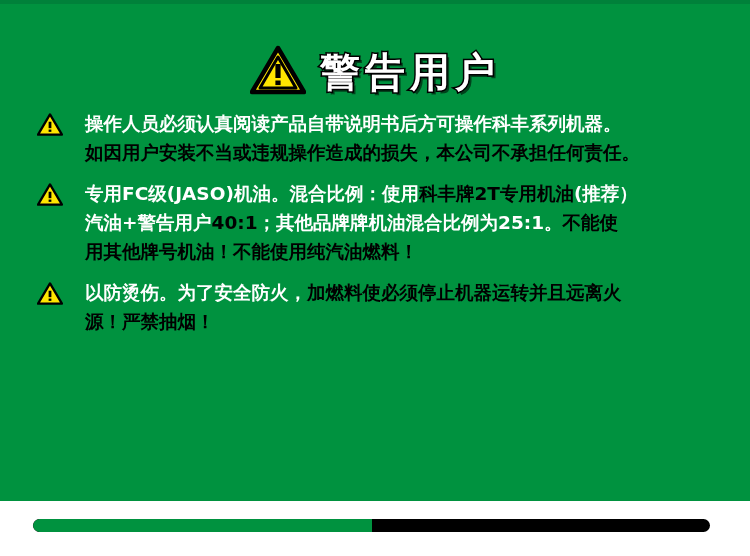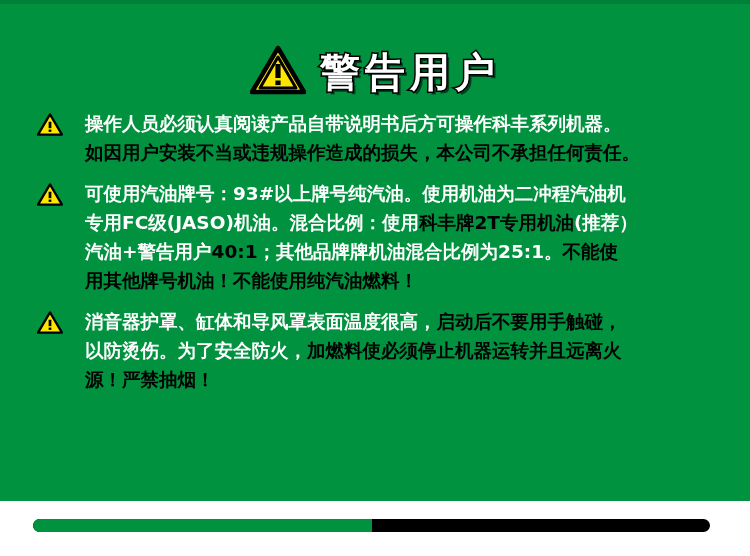--- a/index.html
+++ b/index.html
@@ -163,38 +163,36 @@
 
       <div class="item">
         <span class="item-icon">
           <svg width="26" height="23" viewBox="0 0 56 50" aria-hidden="true">
             <polygon points="28,3 54,47 2,47" fill="#ffe600" stroke="#000000" stroke-width="5" stroke-linejoin="round"></polygon>
             <rect x="25" y="19" width="6" height="14" fill="#000000"></rect>
             <rect x="25" y="36" width="6" height="5" fill="#000000"></rect>
           </svg>
         </span>
         <div class="item-body">
-          <div class="line"><span class="w">可使用汽油牌号：93#以上牌号纯汽油。使用机油为二冲程汽油机</span></div>
           <div class="line"><span class="w">专用FC级(JASO)机油。混合比例：使用</span><span class="y">科丰牌2T专用机油</span><span class="w">(推荐）</span></div>
           <div class="line"><span class="w">汽油+警告用户</span><span class="y">40:1</span><span class="w">；其他品牌牌机油混合比例为25:1。</span><span class="y">不能使</span></div>
           <div class="line"><span class="y">用其他牌号机油！不能使用纯汽油燃料！</span></div>
         </div>
       </div>
 
 
       <div class="item">
         <span class="item-icon">
           <svg width="26" height="23" viewBox="0 0 56 50" aria-hidden="true">
             <polygon points="28,3 54,47 2,47" fill="#ffe600" stroke="#000000" stroke-width="5" stroke-linejoin="round"></polygon>
             <rect x="25" y="19" width="6" height="14" fill="#000000"></rect>
             <rect x="25" y="36" width="6" height="5" fill="#000000"></rect>
           </svg>
         </span>
         <div class="item-body">
-          <div class="line"><span class="w">消音器护罩、缸体和导风罩表面温度很高，</span><span class="y">启动后不要用手触碰，</span></div>
           <div class="line"><span class="w">以防烫伤。为了安全防火，</span><span class="y">加燃料使必须停止机器运转并且远离火</span></div>
           <div class="line"><span class="y">源！严禁抽烟！</span></div>
         </div>
       </div>
 
     </div>
   </div>
 
   <div class="bottom-area">
     <div class="progress-track">

